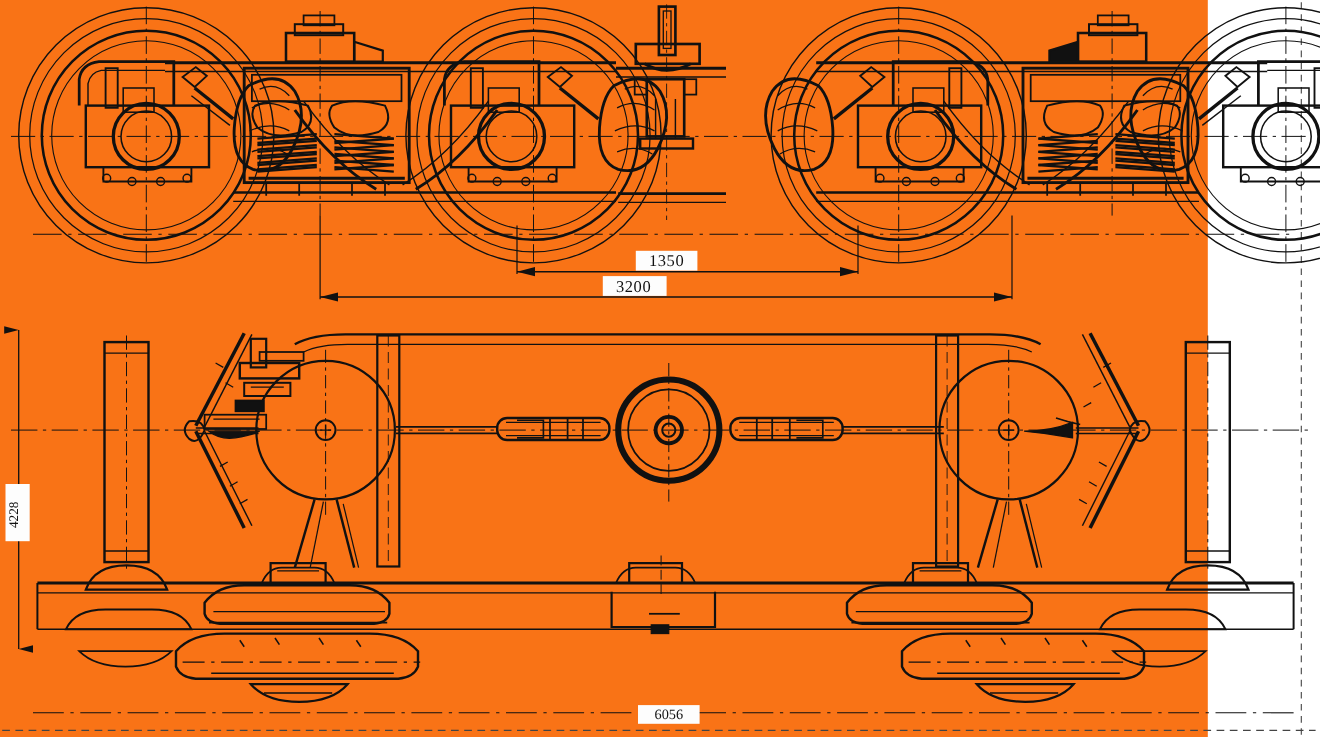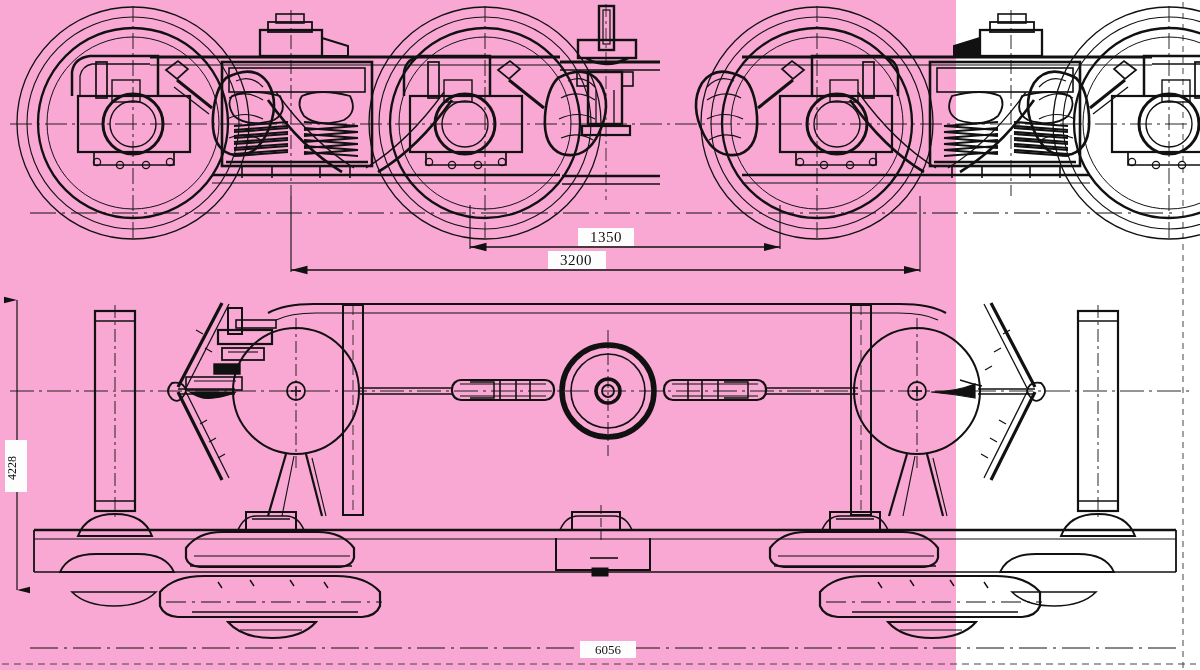--- a/index.html
+++ b/index.html
@@ -1,19 +1,19 @@
 <!DOCTYPE html>
 <html><head>
 <meta charset="utf-8">
 <title>Railway Bogie Technical Drawing</title>
 <style>
   html,body{margin:0;padding:0;background:#ffffff;}
   body{width:1200px;height:670px;overflow:hidden;
        font-family:"Liberation Serif", serif;}
-  #sheet{position:relative;width:956px;height:670px;background:#f9a8d4;}
+  #sheet{position:relative;width:1098px;height:670px;background:#f97316;}
   #sheet svg{display:block;width:1200px;height:670px;}
   .dimtext{font-family:"Liberation Serif", serif;font-size:15px;fill:#111;letter-spacing:.5px;}
   .dimtext-sm{font-family:"Liberation Serif", serif;font-size:13px;fill:#111;}
   .vtext{font-family:"Liberation Serif", serif;font-size:12px;fill:#111;}
 </style>
 </head>
 <body>
 
 <div id="sheet">
 <svg viewBox="0 0 1200 670" xmlns="http://www.w3.org/2000/svg">

